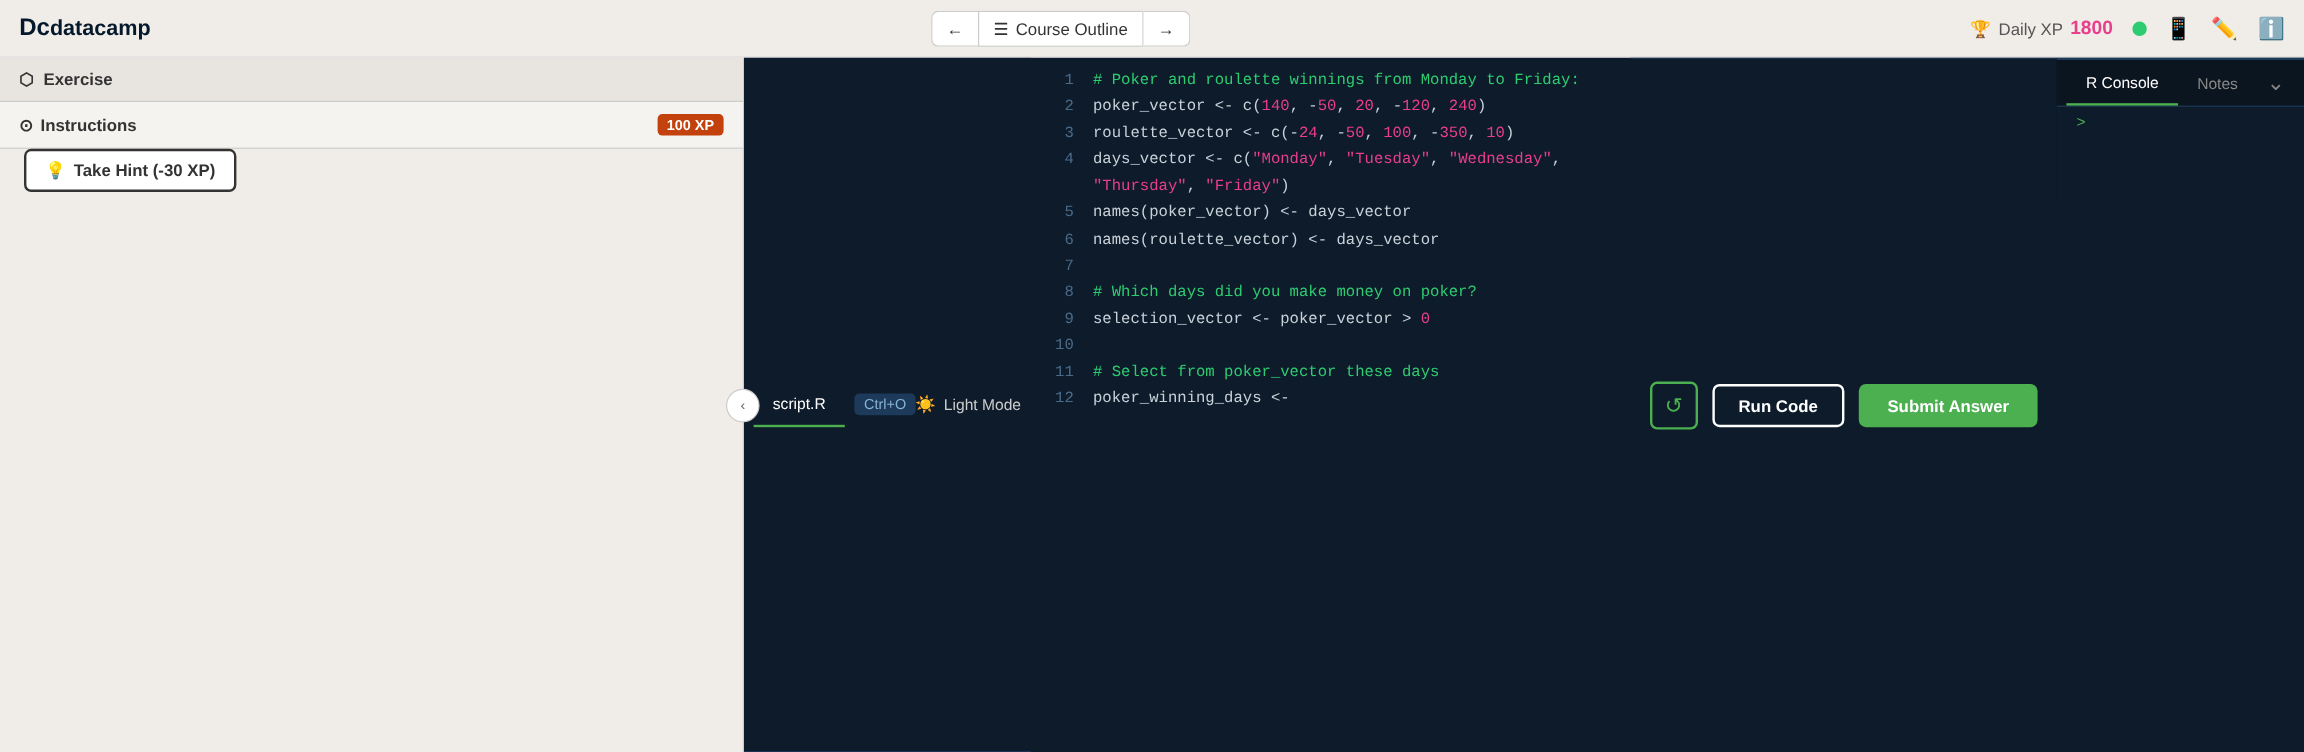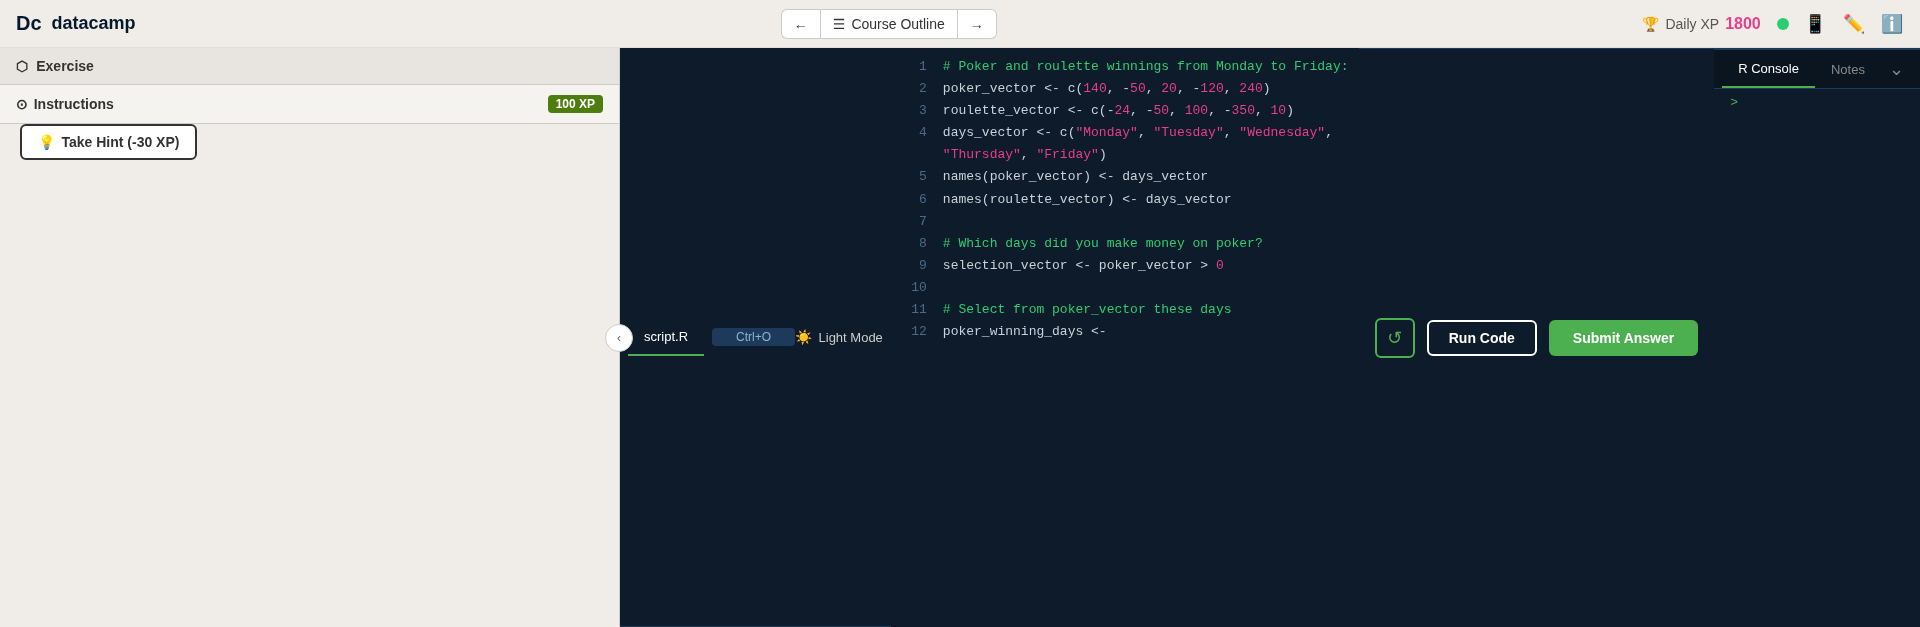--- a/index.html
+++ b/index.html
@@ -10,21 +10,21 @@
       height: 48px;
       background: #f0ece8;
       display: flex;
       align-items: center;
       justify-content: space-between;
       padding: 0 16px;
       border-bottom: 1px solid #ddd;
       flex-shrink: 0;
     }
     .nav-left { display: flex; align-items: center; gap: 8px; }
-    .logo { display: flex; align-items: center; gap: 10px; font-size: 18px; font-weight: 600; color: #05192d; }
+    .logo { display: flex; align-items: center; gap: 0; font-size: 18px; font-weight: 600; color: #05192d; }
     .logo-icon { color: #05192d; font-size: 20px; }
     .nav-center { display: flex; align-items: center; gap: 0; }
     .nav-btn {
       background: #fff;
       border: 1px solid #ccc;
       padding: 6px 12px;
       cursor: pointer;
       display: flex; align-items: center; gap: 6px;
       font-size: 14px; color: #333;
     }
@@ -72,21 +72,21 @@
       display: flex;
       align-items: center;
       justify-content: space-between;
       border-bottom: 1px solid #ccc;
     }
     .instructions-title {
       display: flex; align-items: center; gap: 6px;
       font-size: 14px; font-weight: 600; color: #333;
     }
     .xp-badge {
-      background: #4d7c0f;
+      background: #c2410c;
       color: #fff;
       font-weight: 700;
       font-size: 12px;
       padding: 2px 8px;
       border-radius: 4px;
     }
     .instructions-body {
       padding: 20px 20px;
       font-size: 14px;
       color: #444;
@@ -153,21 +153,21 @@
     }
     .editor-tab.active {
       color: #fff;
       border-bottom: 2px solid #4caf50;
     }
     .shortcut-hint {
       margin-left: 8px;
       background: #1e3a5a;
       color: #88b4d4;
       font-size: 12px;
-      padding: 2px 24px;
+      padding: 2px 8px;
       border-radius: 4px;
     }
     .light-mode-btn {
       margin-left: auto;
       display: flex; align-items: center; gap: 6px;
       background: transparent;
       border: none;
       color: #ccc;
       font-size: 13px;
       cursor: pointer;

